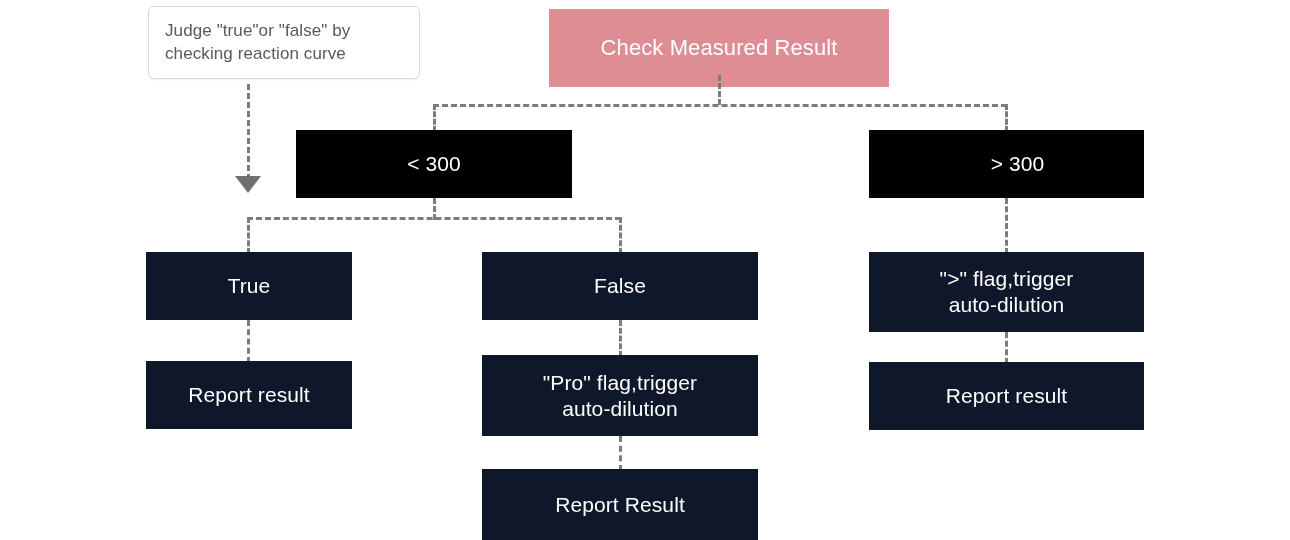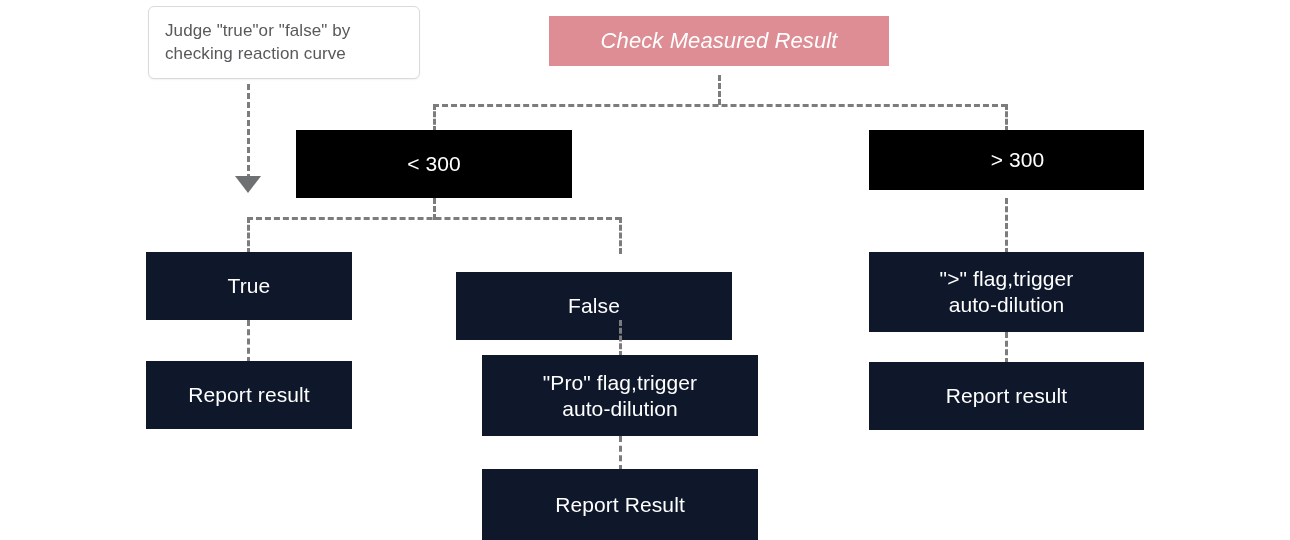--- a/index.html
+++ b/index.html
@@ -72,46 +72,46 @@
 </head>
 <body>
 
 <div id="canvas">
 
   <div class="node node-note" style="left:148px; top:6px; width:272px; height:73px; font-size:17px;">Judge "true"or "false" by checking reaction curve</div>
 
   <div class="conn conn-v" style="left:247px; top:84px; height:96px;"></div>
   <div class="arrow-head" style="left:235px; top:176px;"></div>
 
-  <div class="node node-red" style="left:549px; top:16px; width:340px; height:50px; font-size:22px;font-style:italic;">Check Measured Result</div>
+  <div class="node node-red" style="left:549px; top:9px; width:340px; height:78px; font-size:22px;">Check Measured Result</div>
 
   <div class="conn conn-v" style="left:718px; top:75px; height:30px;"></div>
 
   <div class="conn conn-h" style="left:433px; top:104px; width:574px;"></div>
 
   <div class="conn conn-v" style="left:433px; top:104px; height:28px;"></div>
 
   <div class="conn conn-v" style="left:1005px; top:104px; height:28px;"></div>
 
   <div class="node node-blue" style="left:296px; top:130px; width:276px; height:68px; font-size:21px;">&lt; 300</div>
 
-  <div class="node node-blue" style="left:869px; top:130px; width:275px; height:60px; font-size:21px;padding-left:22px;">&gt; 300</div>
+  <div class="node node-blue" style="left:869px; top:130px; width:275px; height:68px; font-size:21px;padding-left:22px;">&gt; 300</div>
 
   <div class="conn conn-v" style="left:433px; top:198px; height:22px;"></div>
   <div class="conn conn-h" style="left:247px; top:217px; width:374px;"></div>
   <div class="conn conn-v" style="left:247px; top:217px; height:37px;"></div>
   <div class="conn conn-v" style="left:619px; top:217px; height:37px;"></div>
 
   <div class="node node-gray" style="left:146px; top:252px; width:206px; height:68px; font-size:21px;">True</div>
 
   <div class="conn conn-v" style="left:247px; top:320px; height:43px;"></div>
 
   <div class="node node-gray" style="left:146px; top:361px; width:206px; height:68px; font-size:21px;">Report result</div>
 
-  <div class="node node-gray" style="left:456px; top:252px; width:276px; height:68px; font-size:21px;margin-top:20px;">False</div>
+  <div class="node node-gray" style="left:482px; top:252px; width:276px; height:68px; font-size:21px;">False</div>
 
   <div class="conn conn-v" style="left:619px; top:320px; height:37px;"></div>
 
   <div class="node node-gray" style="left:482px; top:355px; width:276px; height:81px; font-size:21px;">"Pro" flag,trigger
 auto-dilution</div>
 
   <div class="conn conn-v" style="left:619px; top:436px; height:35px;"></div>
 
   <div class="node node-gray" style="left:482px; top:469px; width:276px; height:71px; font-size:21px;">Report Result</div>
 

